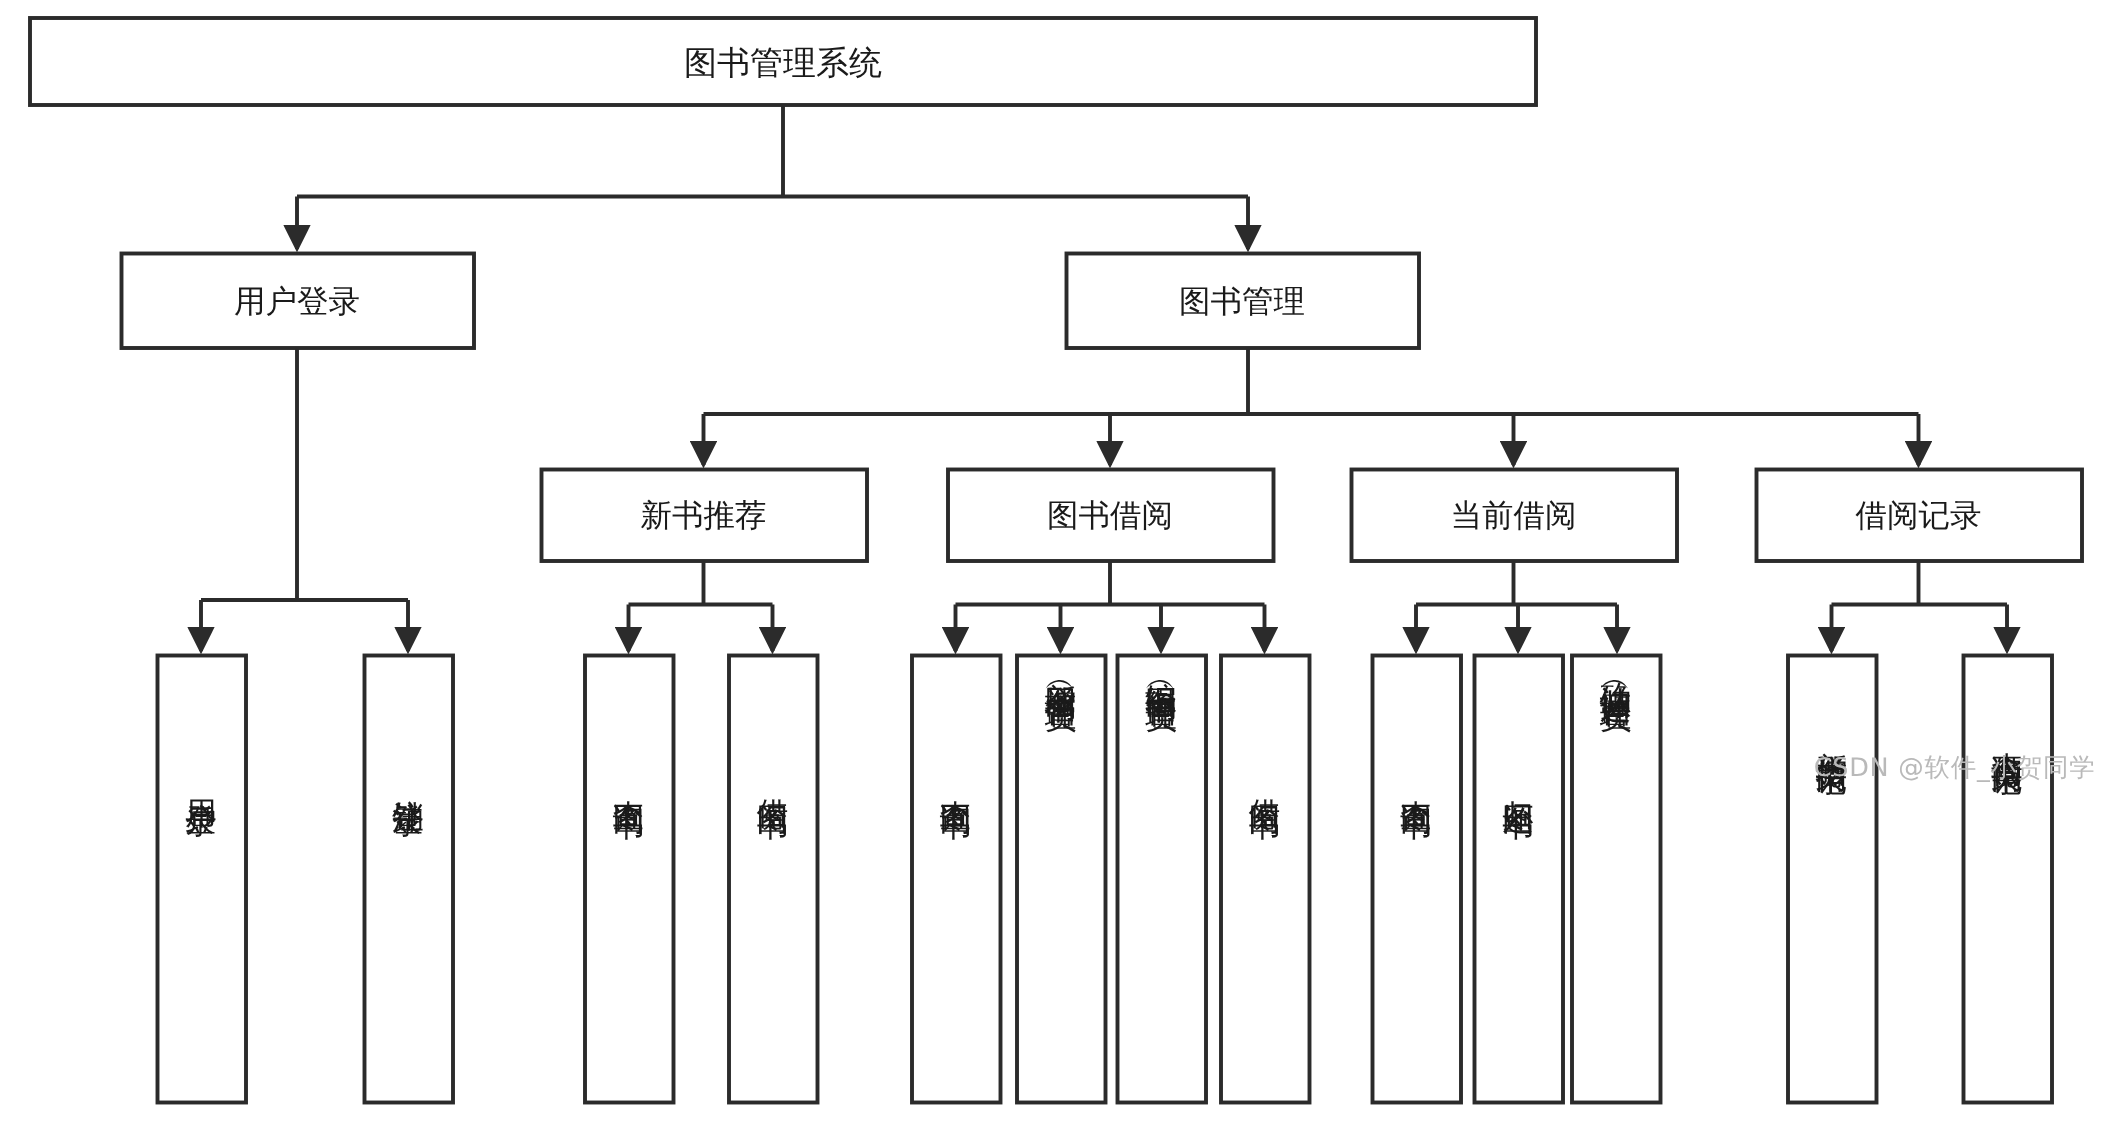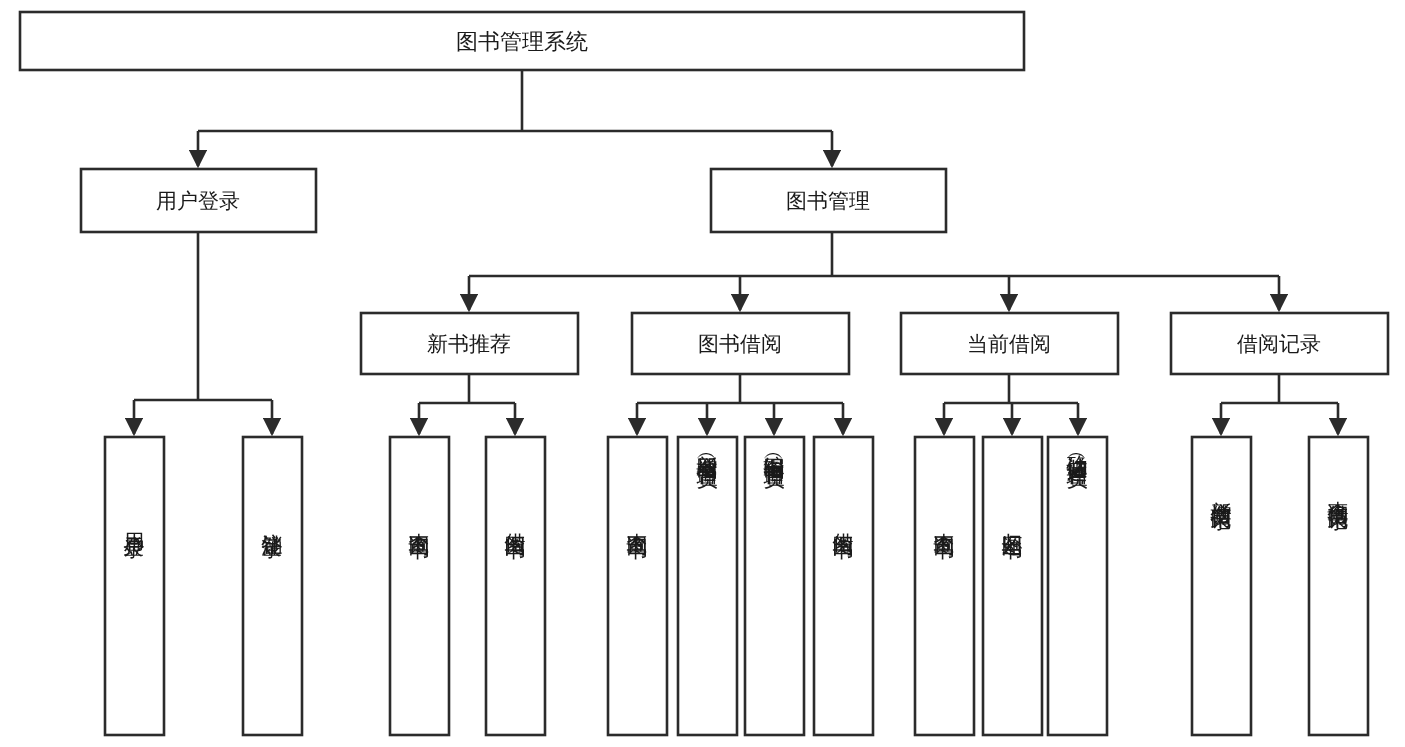--- a/index.html
+++ b/index.html
@@ -214,13 +214,14 @@
     <g>
       <rect class="node-rect" x="1192" y="437" width="59" height="298"></rect>
       <text class="node-label-v" x="1221" y="490">新增借阅记录</text>
     </g>
     <g>
       <rect class="node-rect" x="1309" y="437" width="59" height="298"></rect>
       <text class="node-label-v" x="1338" y="490">查询借阅记录</text>
     </g>
   </svg>
 
+  <div class="watermark">CSDN @软件_小贺同学</div>
 </div>
 
 </body></html>

